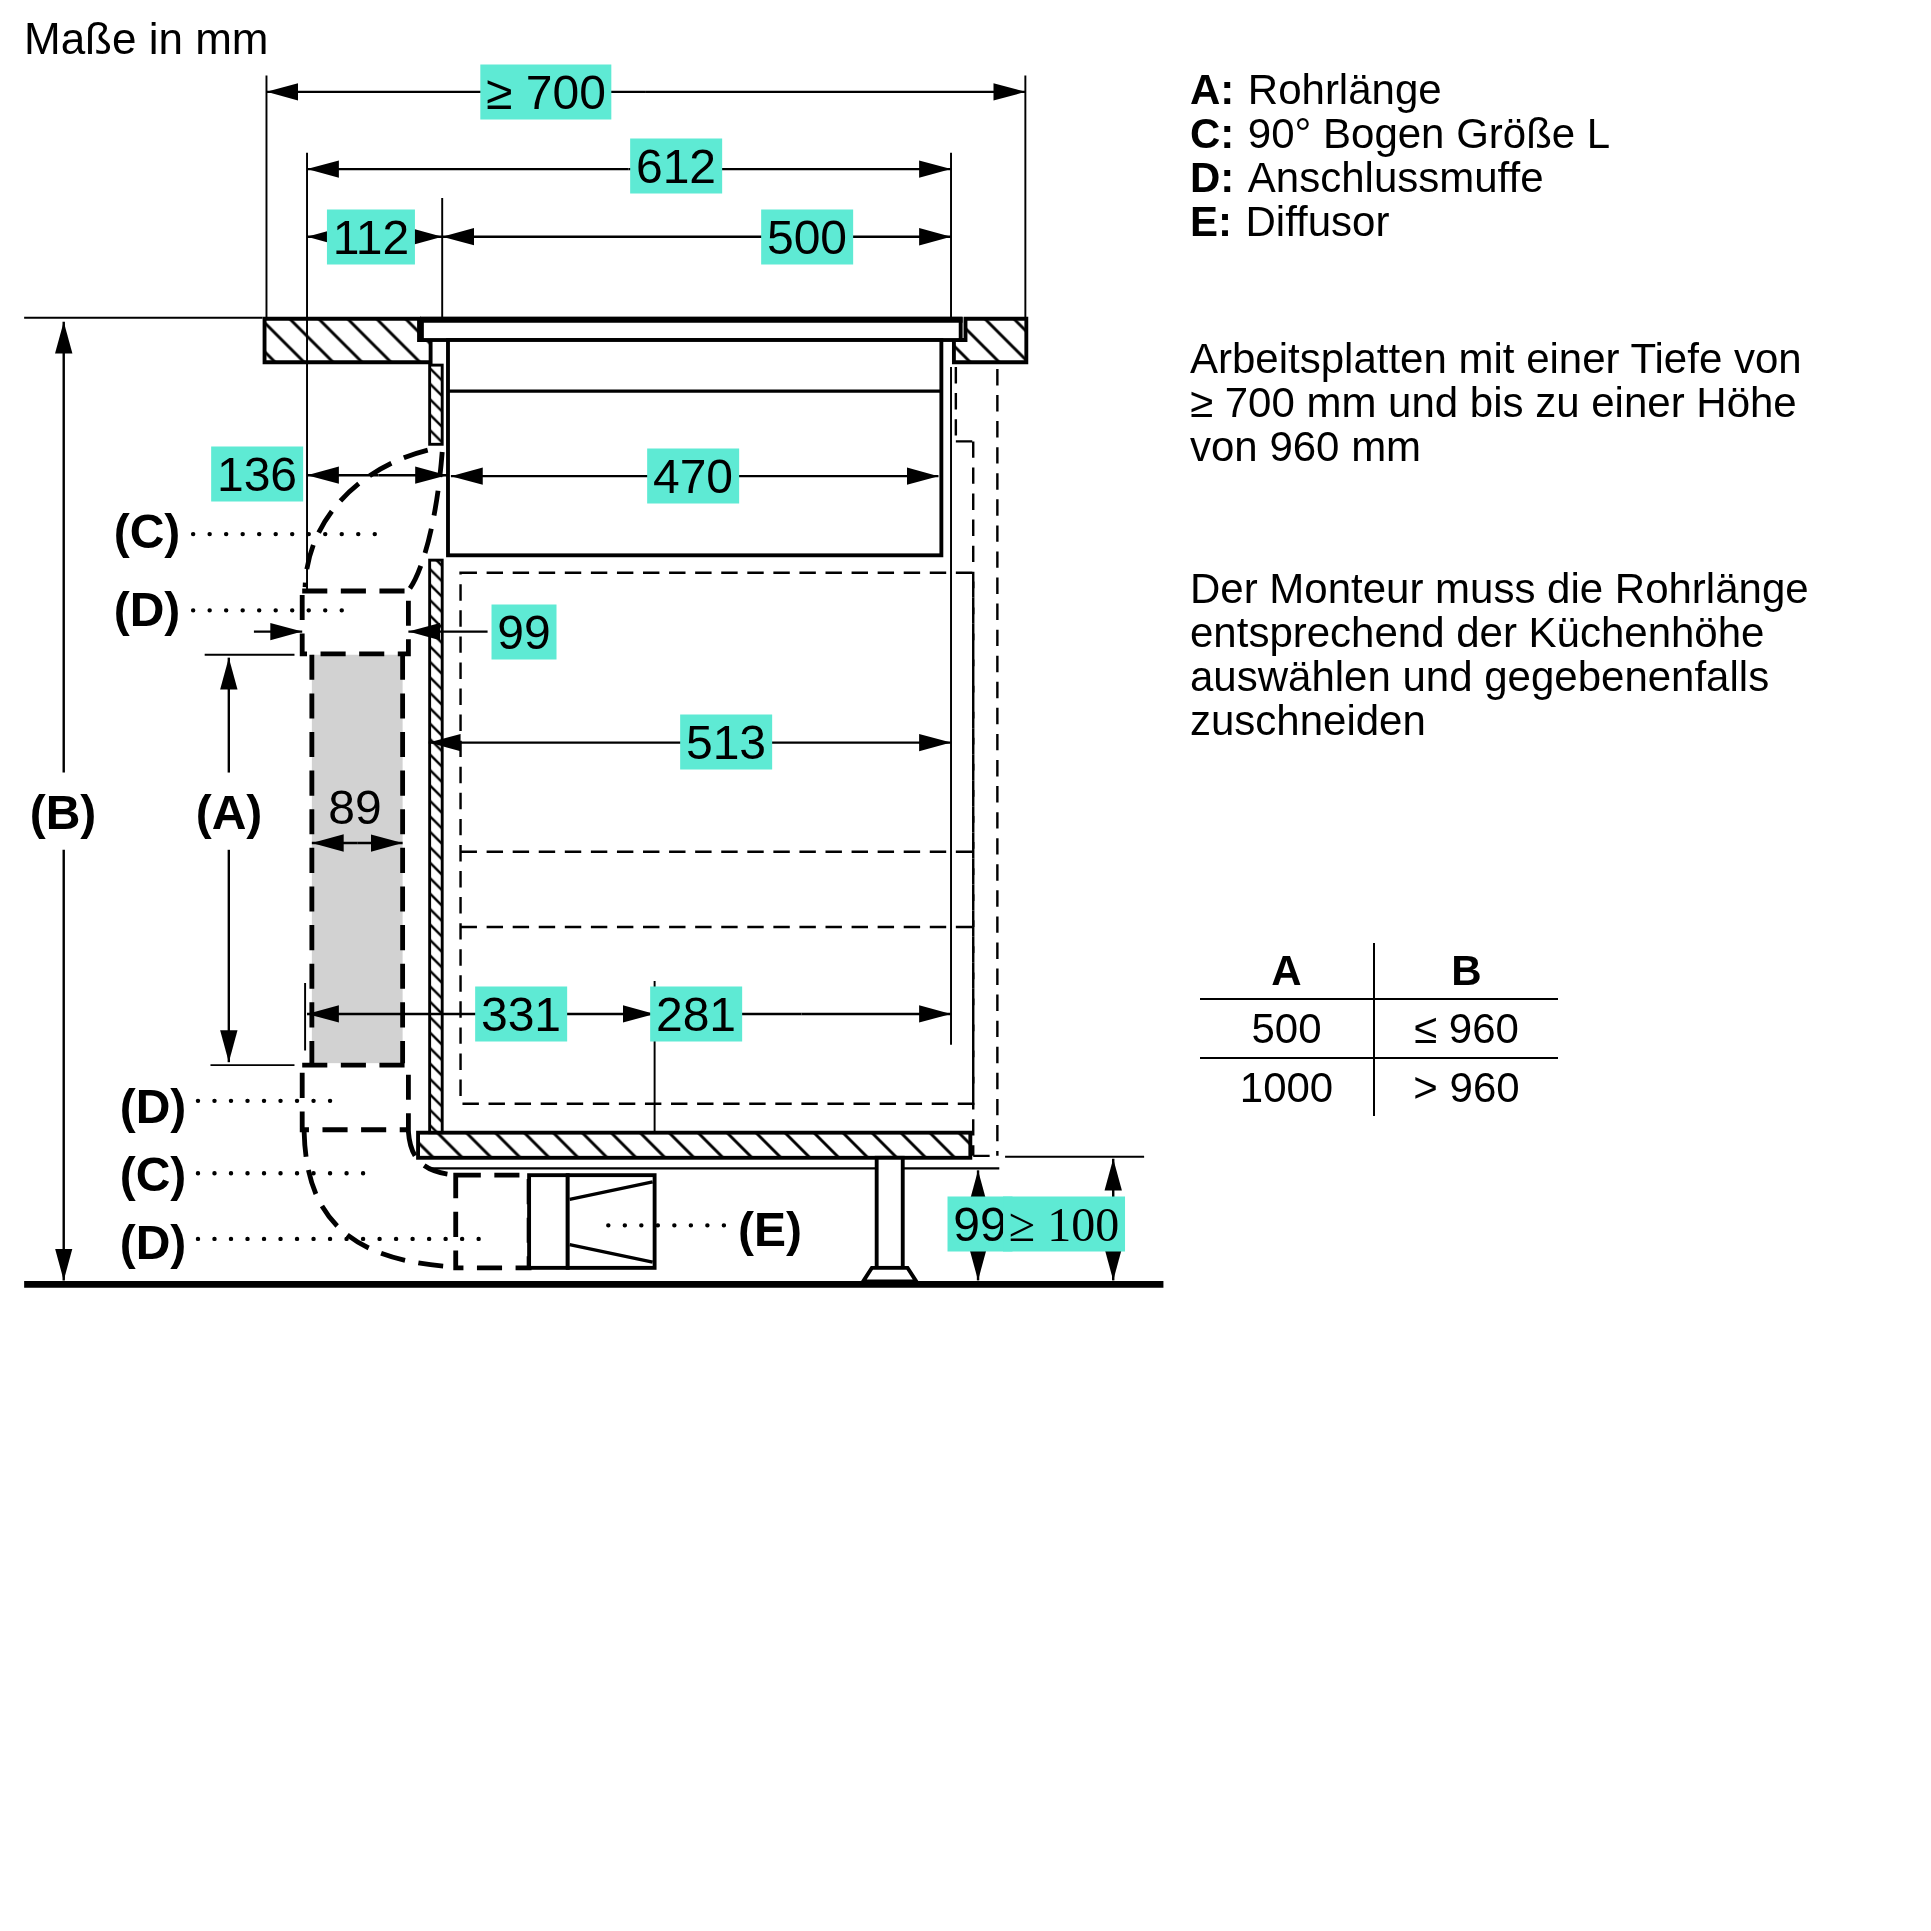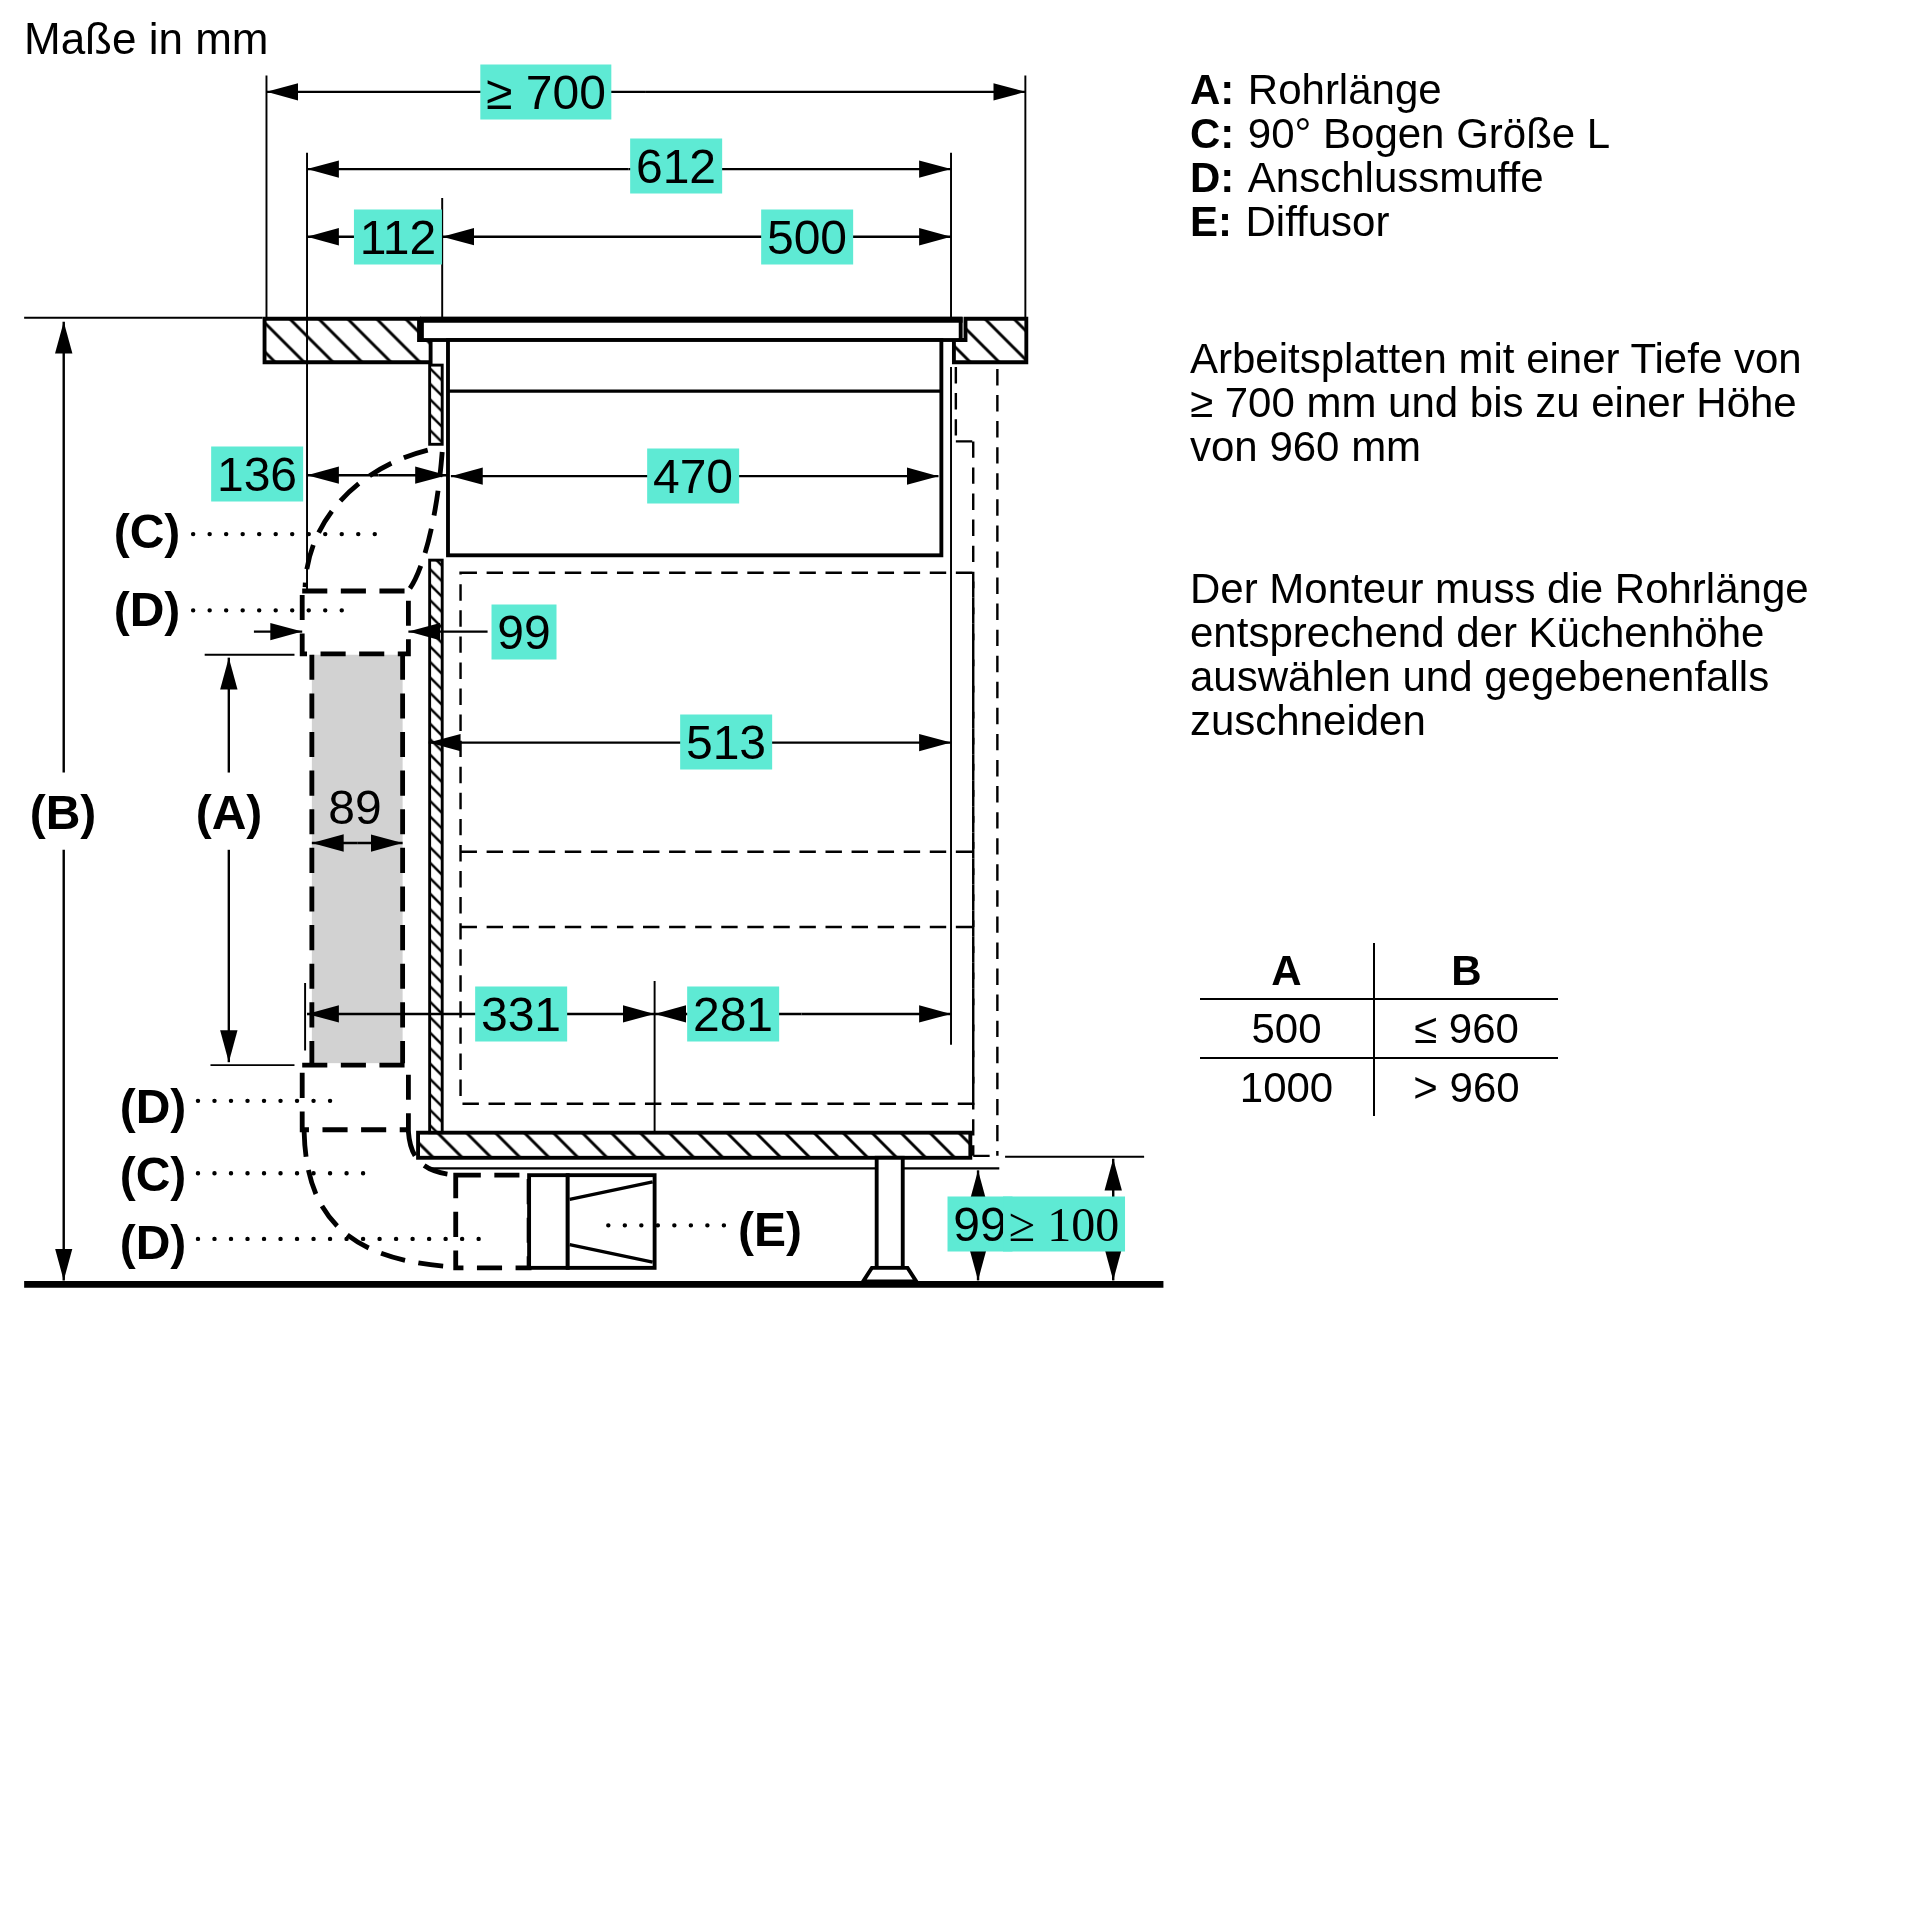--- a/index.html
+++ b/index.html
@@ -138,29 +138,29 @@
         <path d="M205,1215 H382"></path>
       <path d="M205,1283 H498"></path>
         <path d="M630,1269 H753"></path>
     </g>
   </svg>
 
   <div id="title" class="abs">Maße in mm</div>
 
   <span class="abs ctr dim" style="left:546px;top:92px;">≥ 700</span>
   <span class="abs ctr dim" style="left:676px;top:166px;">612</span>
-  <span class="abs ctr dim" style="left:371px;top:237px;margin-left:27px;">112</span>
+  <span class="abs ctr dim" style="left:371px;top:237px;">112</span>
   <span class="abs ctr dim" style="left:807px;top:237px;">500</span>
   <span class="abs ctr dim" style="left:257px;top:474px;">136</span>
   <span class="abs ctr dim" style="left:693px;top:476px;">470</span>
   <span class="abs ctr dim" style="left:524px;top:632px;">99</span>
   <span class="abs ctr dim nobg" style="left:355px;top:807px;">89</span>
   <span class="abs ctr dim" style="left:726px;top:742px;text-align:center;">513</span>
   <span class="abs ctr dim" style="left:521px;top:1014px;">331</span>
-  <span class="abs ctr dim" style="left:733px;top:1014px;">281</span>
+  <span class="abs ctr dim" style="left:696px;top:1014px;">281</span>
   <span class="abs ctr dim" style="left:980px;top:1224px;">99</span>
   <span class="abs ctr dim" style="left:1064px;top:1224px;font-family:Liberation Serif, serif;">≥ 100</span>
 
   <span class="abs ctr ref bg" style="left:63px;top:812px;">(B)</span>
   <span class="abs ctr ref bg" style="left:229px;top:812px;">(A)</span>
   <span class="abs ctr ref" style="left:147px;top:531px;">(C)</span>
   <span class="abs ctr ref" style="left:147px;top:609px;">(D)</span>
   <span class="abs ctr ref" style="left:153px;top:1106px;">(D)</span>
   <span class="abs ctr ref" style="left:153px;top:1174px;">(C)</span>
   <span class="abs ctr ref" style="left:153px;top:1242px;">(D)</span>

